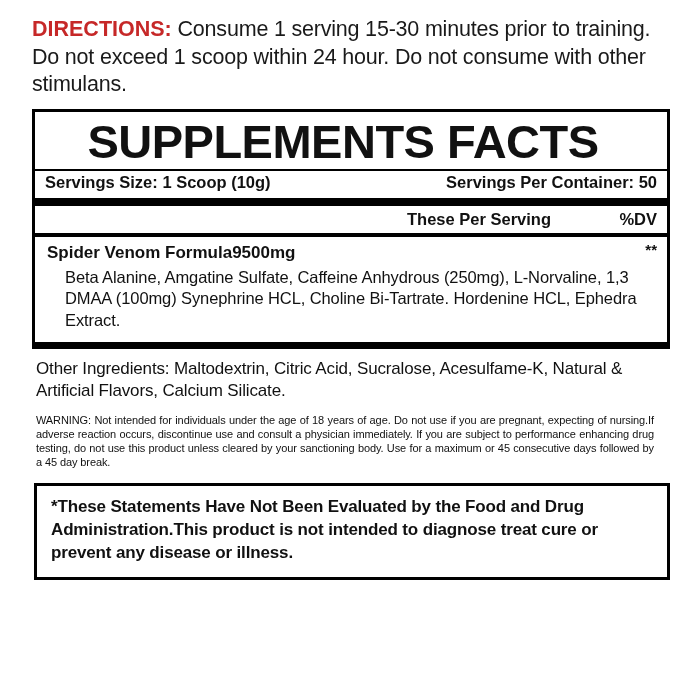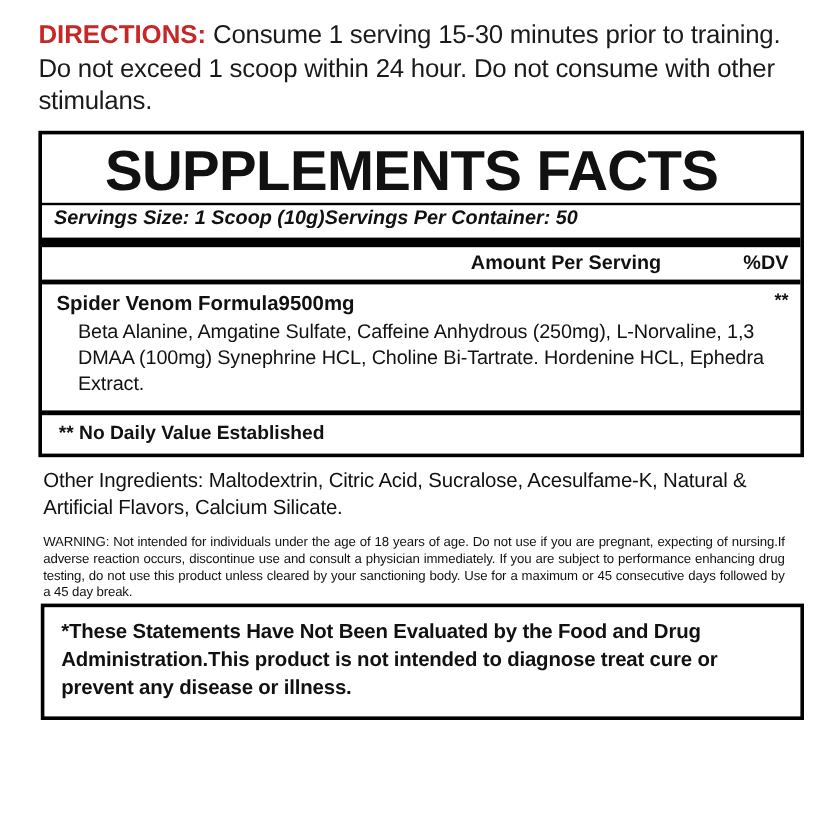--- a/index.html
+++ b/index.html
@@ -46,25 +46,25 @@
   .panel-title {
     font-size: 47px;
     font-weight: bold;
     letter-spacing: -0.5px;
     text-align: center;
     line-height: 1;
     padding: 6px 16px 4px 0;
   }
   .serving-row {
     display: flex;
+    justify-content: space-between;
     align-items: baseline;
     font-size: 16.5px;
     font-weight: bold;
     padding: 2px 10px 6px 10px;
-    font-style: italic;
   }
   .rule-thick {
     border-top: 8px solid #000;
   }
   .rule-thin {
     border-top: 2px solid #000;
   }
   .rule-med {
     border-top: 4px solid #000;
   }
@@ -134,21 +134,21 @@
     font-size: 11px;
     line-height: 1.28;
     text-align: justify;
     margin: 10px 24px 0 12px;
     letter-spacing: -0.1px;
   }
 
   
   .disclaimer {
     border: 3px solid #000;
-    margin: 2px 8px 0 10px;
+    margin: 14px 8px 0 10px;
     padding: 10px 12px 12px 14px;
     font-size: 17px;
     font-weight: bold;
     line-height: 1.35;
     letter-spacing: -0.15px;
   }
 </style>
 </head>
 <body>
 
@@ -158,35 +158,34 @@
 
   <div class="panel">
     <div class="panel-title">SUPPLEMENTS FACTS</div>
     <div class="rule-thin"></div>
     <div class="serving-row">
       <span>Servings Size: 1 Scoop (10g)</span>
       <span>Servings Per Container: 50</span>
     </div>
     <div class="rule-thick"></div>
     <div class="amount-row">
-      <span class="amount-label">Amount Per Serving</span>
+      <span class="amount-label">These Per Serving</span>
       <span class="dv-label">%DV</span>
     </div>
     <div class="rule-med"></div>
 
     <div class="ingredient-main">
       <span class="ing-name">Spider Venom Formula</span>
       <span class="ing-amount">9500mg</span>
       <span class="ing-dv">**</span>
     </div>
 
     <div class="ingredient-list">Beta Alanine, Amgatine Sulfate, Caffeine Anhydrous (250mg), L-Norvaline, 1,3 DMAA (100mg) Synephrine HCL, Choline Bi-Tartrate. Hordenine HCL, Ephedra Extract.</div>
 
     <div class="rule-med"></div>
-    <div class="daily-value">** No Daily Value Established</div>
   </div>
 
   <div class="other-ing">Other Ingredients: Maltodextrin, Citric Acid, Sucralose, Acesulfame-K, Natural &amp; Artificial Flavors, Calcium Silicate.</div>
 
   <div class="warning">WARNING: Not intended for individuals under the age of 18 years of age. Do not use if you are pregnant, expecting of nursing.If adverse reaction occurs, discontinue use and consult a physician immediately. If you are subject to performance enhancing drug testing, do not use this product unless cleared by your sanctioning body. Use for a maximum or 45 consecutive days followed by a 45 day break.</div>
 
   <div class="disclaimer">*These Statements Have Not Been Evaluated by the Food and Drug Administration.This product is not intended to diagnose treat cure or prevent any disease or illness.</div>
 
 </div>
 

